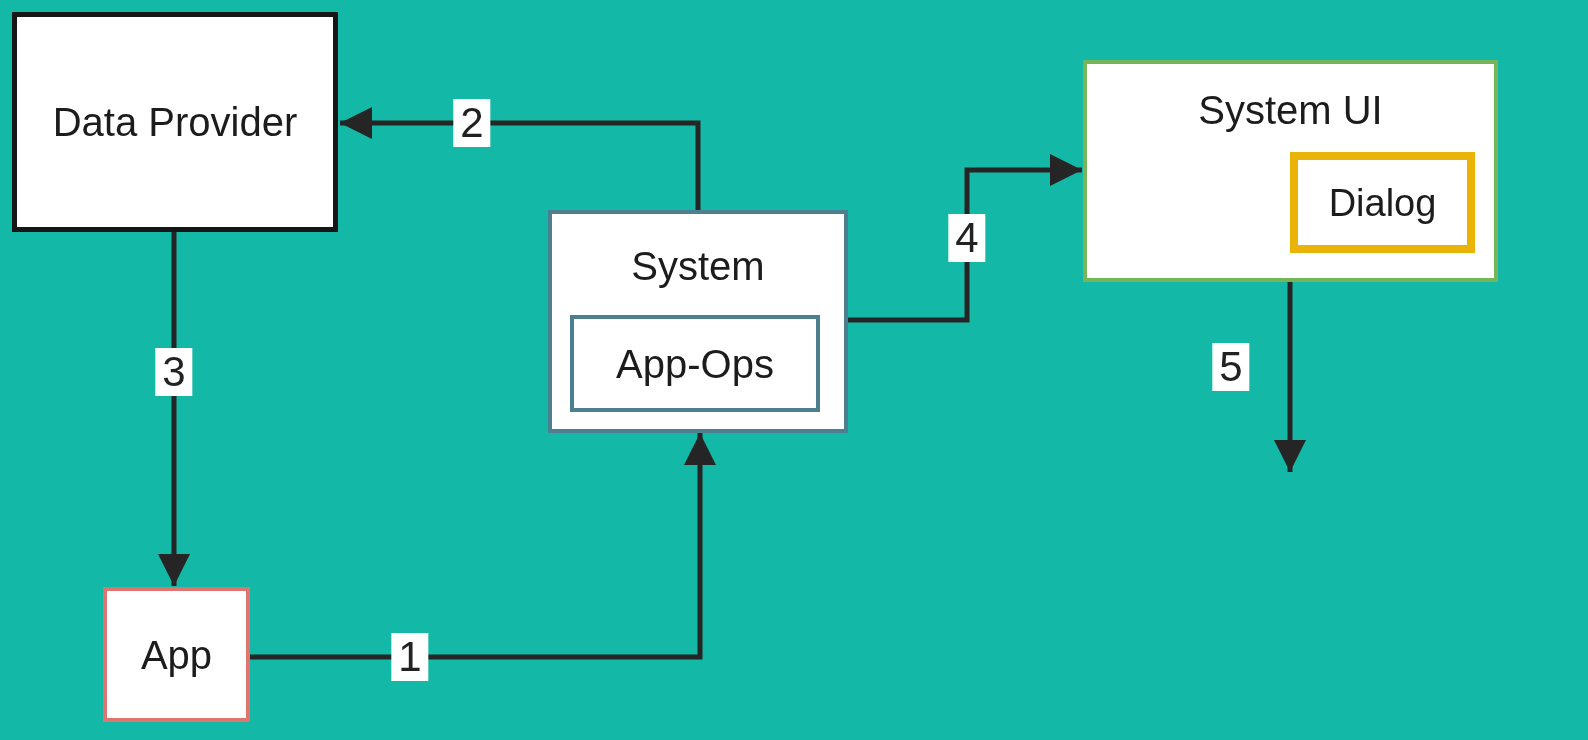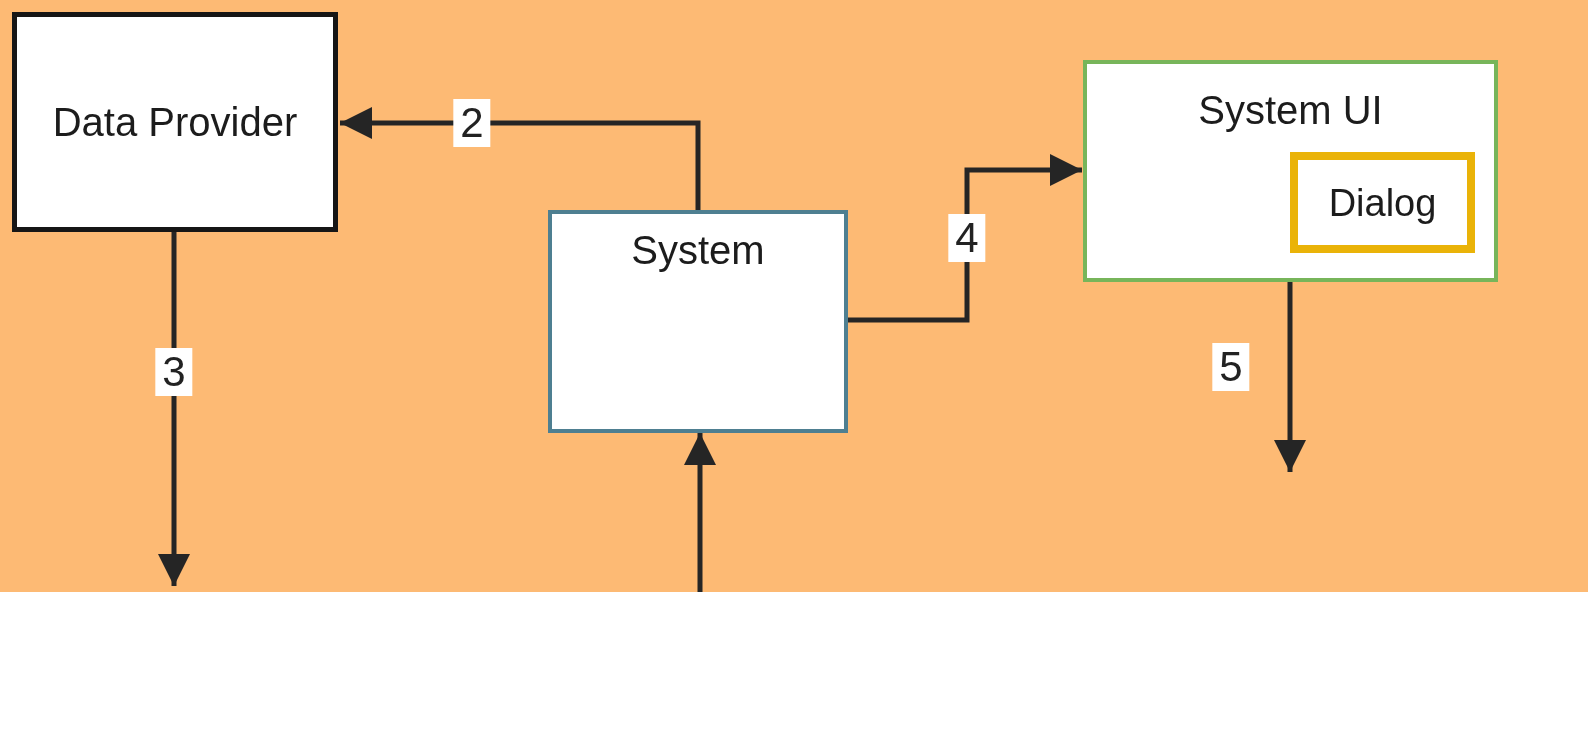--- a/index.html
+++ b/index.html
@@ -1,21 +1,21 @@
 <!DOCTYPE html>
 <html><head>
 <meta charset="utf-8">
 <style>
   * { margin: 0; padding: 0; box-sizing: border-box; }
   html, body { background: #ffffff; }
   .canvas {
     position: relative;
     width: 1588px;
-    height: 592px;
-    background: #fdba74;
+    height: 740px;
+    background: #14b8a6;
     font-family: "Liberation Sans", sans-serif;
     color: #1c1c1c;
     overflow: hidden;
   }
   .edges {
     position: absolute;
     left: 0; top: 0;
     width: 1588px; height: 740px;
     pointer-events: none;
   }
@@ -37,21 +37,21 @@
     left: 12px; top: 12px; width: 326px; height: 220px;
     border: 5px solid #161616;
   }
   .node-app {
     left: 103px; top: 587px; width: 147px; height: 135px;
     border: 4px solid #e0746f;
   }
   .node-system {
     left: 548px; top: 210px; width: 300px; height: 223px;
     border: 4px solid #4e7f91;
-    padding-top: 16px;
+    padding-top: 32px;
   }
   .node-app-ops {
     left: 18px; top: 101px; width: 250px; height: 97px;
     border: 4px solid #4e7f91;
   }
   .node-system-ui {
     left: 1083px; top: 60px; width: 415px; height: 222px;
     border: 4px solid #77b55a;
     padding-top: 26px;
   }
@@ -94,23 +94,29 @@
     <path d="M698,210 V123 H340" fill="none" stroke="#252525" stroke-width="5" marker-end="url(#arrow)"></path>
     <path d="M174,232 V586" fill="none" stroke="#252525" stroke-width="5" marker-end="url(#arrow)"></path>
     <path d="M848,320 H967 V170 H1082" fill="none" stroke="#252525" stroke-width="5" marker-end="url(#arrow)"></path>
     <path d="M1290,282 V472" fill="none" stroke="#252525" stroke-width="5" marker-end="url(#arrow)"></path>
   </svg>
 
   <div class="node node-data-provider">
     <span>Data Provider</span>
   </div>
 
+  <div class="node node-app">
+    <span>App</span>
+  </div>
 
   <div class="node node-system label-top">
     <span>System</span>
+    <div class="node node-app-ops">
+      <span>App-Ops</span>
+    </div>
   </div>
 
   <div class="node node-system-ui label-top">
     <span>System UI</span>
     <div class="node node-dialog">
       <span>Dialog</span>
     </div>
   </div>
 
 

